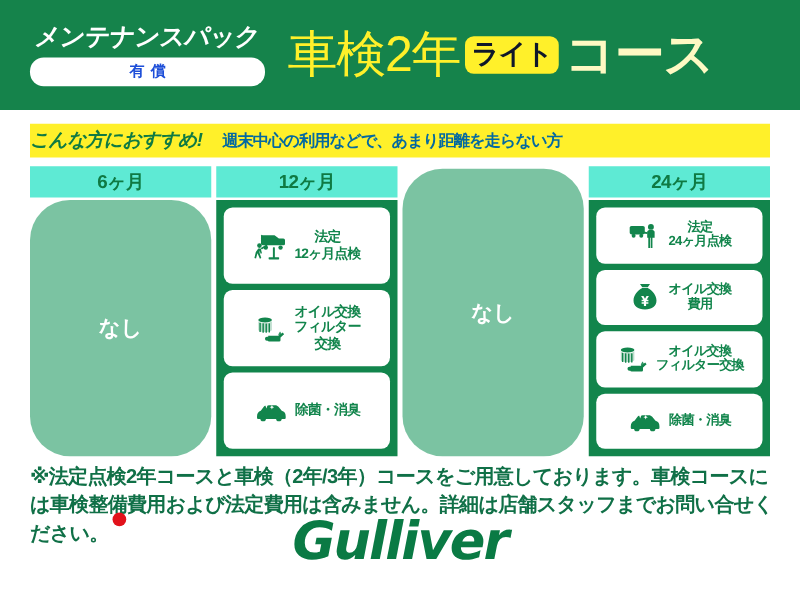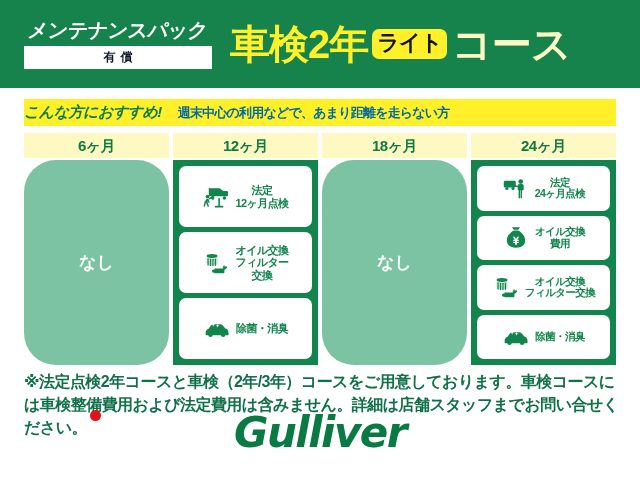--- a/index.html
+++ b/index.html
@@ -49,22 +49,22 @@
     font-size: 20px;
     font-weight: bold;
     letter-spacing: -0.5px;
     transform: skewX(-6deg);
     white-space: nowrap;
     line-height: 1.05;
   }
   .paid-pill {
     margin-top: 5px;
     background: #ffffff;
-    color: #0f172a;
-    border-radius: 0;
+    color: #1d4ed8;
+    border-radius: 11px;
     font-size: 12px;
     font-weight: bold;
     line-height: 1;
     padding: 5px 0 6px 0;
     width: 188px;
     text-align: center;
     letter-spacing: 5px;
     text-indent: 5px;
     white-space: nowrap;
   }
@@ -72,21 +72,21 @@
   .header-right {
     display: flex;
     align-items: center;
     flex: 1 1 auto;
     justify-content: flex-start;
     padding-left: 8px;
   }
   .shaken {
     color: #FFF02A;
     font-size: 40px;
-    font-weight: bold;
+    font-weight: normal;
     letter-spacing: -1px;
     line-height: 1;
     white-space: nowrap;
   }
   .light-badge {
     background: #FFF02A;
     color: #0f172a;
     font-size: 22px;
     font-weight: bold;
     border-radius: 7px;
@@ -145,21 +145,21 @@
     gap: 4px;
   }
   .col {
     flex: 1 1 0;
     display: flex;
     flex-direction: column;
     min-width: 0;
   }
   .col-head {
     height: 25px;
-    background: #fef9c3;
+    background: #5eead4;
     color: #0F7A43;
     font-size: 15px;
     font-weight: bold;
     display: flex;
     align-items: center;
     justify-content: center;
     letter-spacing: -0.5px;
     line-height: 1;
   }
   .col-body {
@@ -350,21 +350,20 @@
               </g>
             </svg>
           </span>
           <span class="card-label">除菌・消臭</span>
         </div>
 
       </div>
     </div>
 
     <div class="col col-18">
-      <div class="col-head">18ヶ月</div>
       <div class="col-body empty">
         <span class="none-text">なし</span>
       </div>
     </div>
 
     <div class="col col-24">
       <div class="col-head">24ヶ月</div>
       <div class="col-body filled">
 
         <div class="card">

